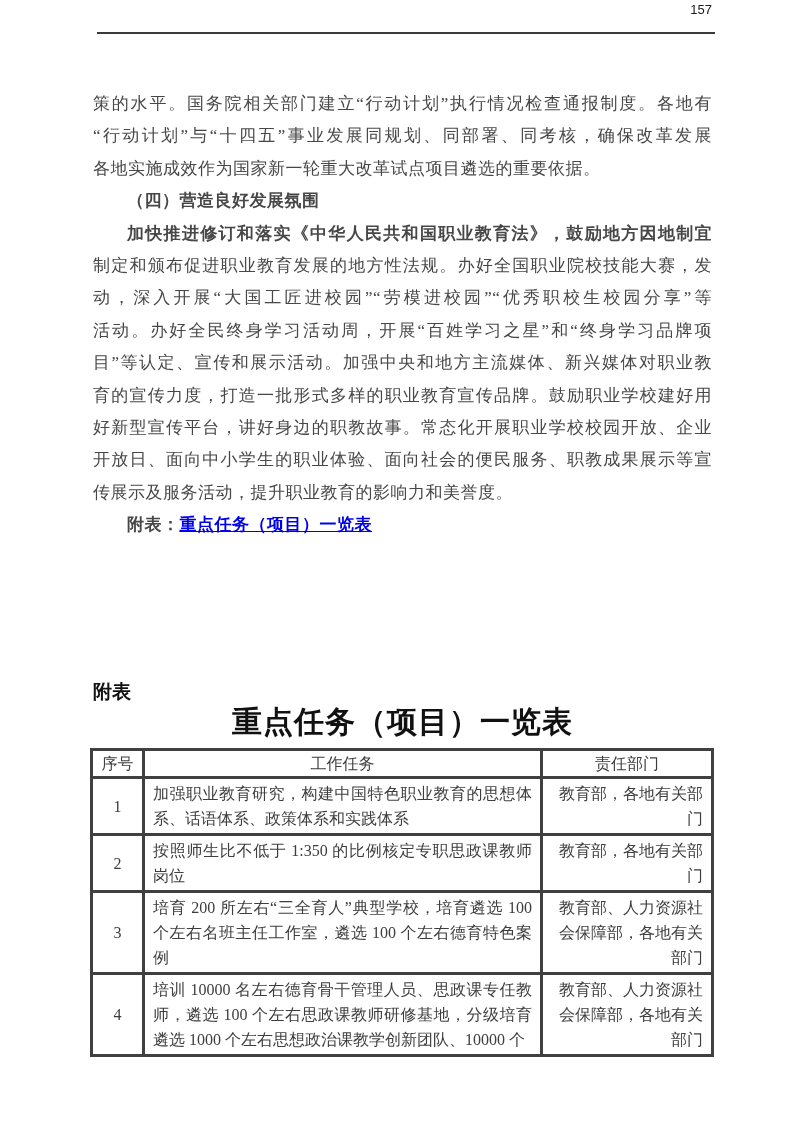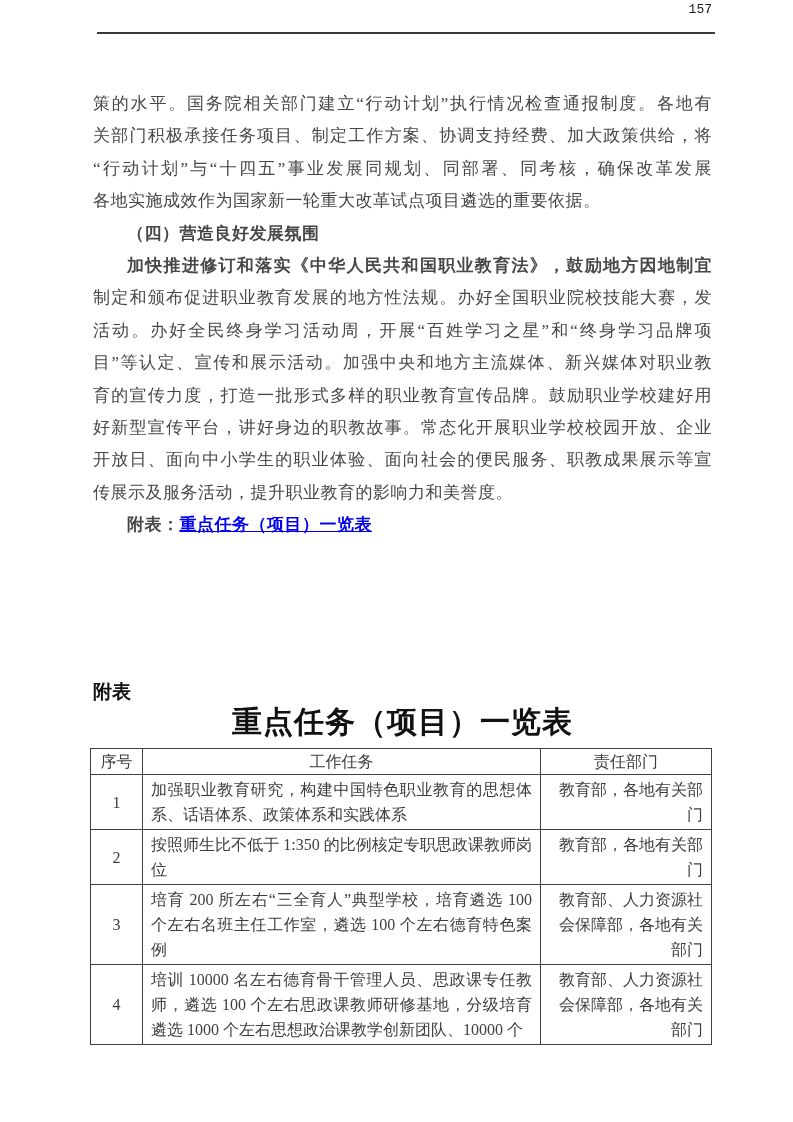--- a/index.html
+++ b/index.html
@@ -7,21 +7,21 @@
     position:relative;
     width:793px;height:1122px;
     background:#ffffff;
     margin:0 auto;
     font-family:"Liberation Serif","DejaVu Serif",serif;
     overflow:hidden;
   }
   .pageno{
     position:absolute;top:2px;right:81px;
     font-size:13px;color:#1a1a1a;
-    font-family:Liberation Mono, monospace;
+    font-family:Liberation Sans, sans-serif;
   }
   .toprule{
     position:absolute;top:32px;left:97px;width:618px;height:2px;
     background:#3a3a3a;
   }
   .bodytext{
     position:absolute;top:88px;left:93px;width:619px;
     font-size:17px;line-height:32.4px;color:#474747;
     letter-spacing:0.5px;
   }
@@ -40,21 +40,21 @@
     text-align:center;font-size:30px;font-weight:bold;color:#111;
     letter-spacing:1px;
   }
   .tasktable{
     position:absolute;top:748px;left:90px;
     border-collapse:collapse;table-layout:fixed;
     width:621px;
     font-size:16px;color:#3d3d3d;
   }
   .tasktable td,.tasktable th{
-    border:1px solid #404040;
+    border:3px solid #404040;
     padding:2px 8px;
     line-height:25px;
     font-weight:normal;
     vertical-align:middle;
     word-break:break-all;
   }
   .tasktable .hdr td{height:24px;text-align:center;padding:0 4px;}
   .tasktable .section td{height:28px;text-align:center;color:#333;}
   .tasktable .num{text-align:center;}
   .tasktable .task{text-align:justify;}
@@ -63,26 +63,26 @@
 </head>
 <body>
 
 <div class="page">
 
   <div class="pageno">157</div>
   <div class="toprule"></div>
 
   <div class="bodytext">
     <div class="line j">策的水平。国务院相关部门建立“行动计划”执行情况检查通报制度。各地有</div>
-    <div class="line j">关部门积极承接任务项目、制定工作方案、协调支持经费、加大政策供给，将</div>
     <div class="line j">“行动计划”与“十四五”事业发展同规划、同部署、同考核，确保改革发展</div>
     <div class="line">各地实施成效作为国家新一轮重大改革试点项目遴选的重要依据。</div>
     <div class="line ind">（四）营造良好发展氛围</div>
     <div class="line j ind">加快推进修订和落实《中华人民共和国职业教育法》，鼓励地方因地制宜</div>
     <div class="line j">制定和颁布促进职业教育发展的地方性法规。办好全国职业院校技能大赛，发</div>
+    <div class="line j">动，深入开展“大国工匠进校园”“劳模进校园”“优秀职校生校园分享”等</div>
     <div class="line j">活动。办好全民终身学习活动周，开展“百姓学习之星”和“终身学习品牌项</div>
     <div class="line j">目”等认定、宣传和展示活动。加强中央和地方主流媒体、新兴媒体对职业教</div>
     <div class="line j">育的宣传力度，打造一批形式多样的职业教育宣传品牌。鼓励职业学校建好用</div>
     <div class="line j">好新型宣传平台，讲好身边的职教故事。常态化开展职业学校校园开放、企业</div>
     <div class="line j">开放日、面向中小学生的职业体验、面向社会的便民服务、职教成果展示等宣</div>
     <div class="line">传展示及服务活动，提升职业教育的影响力和美誉度。</div>
     <div class="line ind linkline">
       <span>附表：</span><span class="link">重点任务（项目）一览表</span>
     </div>
   </div>

